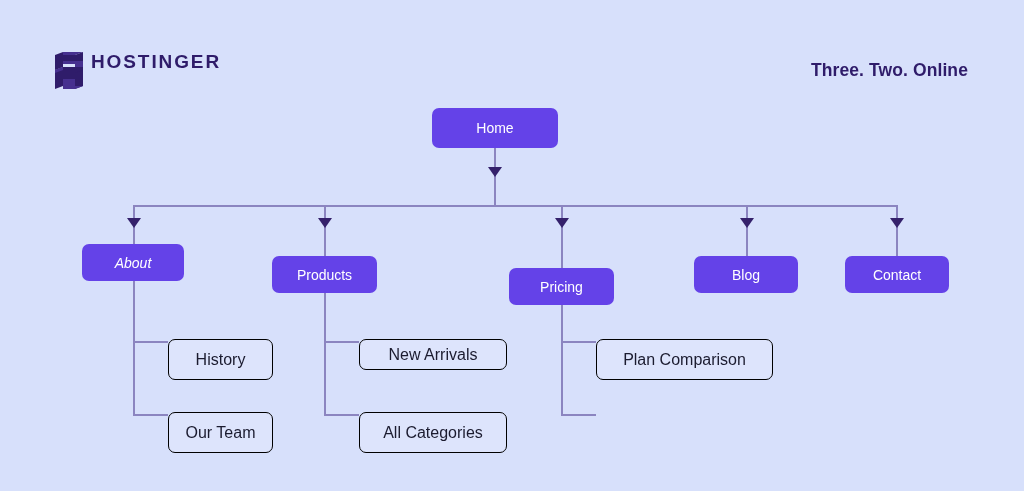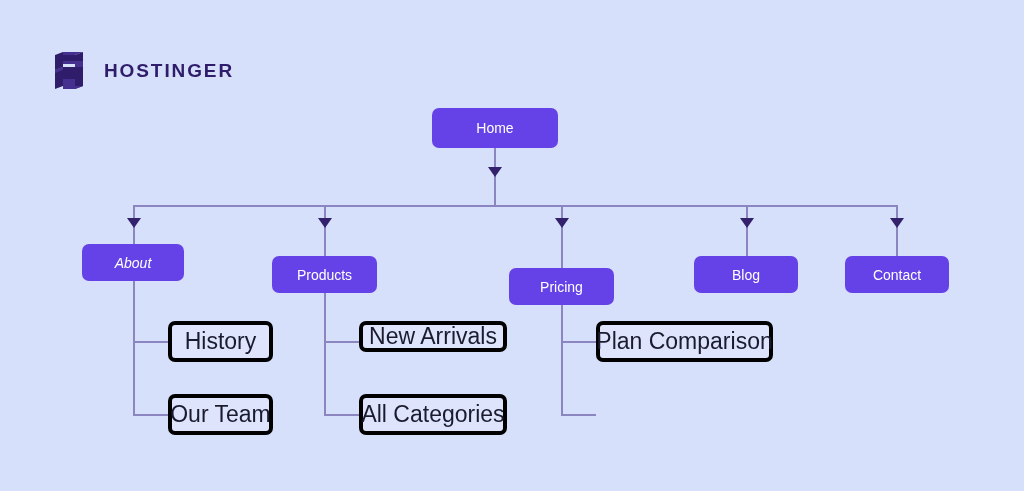--- a/index.html
+++ b/index.html
@@ -19,22 +19,20 @@
     height: 491px;
     background: #d7e0fb;
   }
 
   
   .brand {
     position: absolute;
     left: 55px;
     top: 52px;
     display: flex;
-    align-items: center;
-    gap: 13px;
   }
   .brand-mark { width: 36px; height: 37px; display: block; }
   .brand-name {
     font-size: 19px;
     font-weight: bold;
     letter-spacing: 1.9px;
     color: #2f1c6a;
     line-height: 1;
   }
   .tagline {
@@ -76,23 +74,24 @@
   }
   .node.primary {
     background: #6442e8;
     color: #ffffff;
     font-size: 14px;
     border-radius: 7px;
   }
   .node.leaf {
     background: #dde4fc;
     color: #1b1b2f;
-    font-size: 23px;
-    border: 4px solid #000000;
+    font-size: 16px;
+    border: 1px solid #000000;
     border-radius: 7px;
+    margin-top: 18px;
   }
 </style>
 </head>
 <body>
 
 <div id="stage">
 
   <div class="brand">
     <svg class="brand-mark" viewBox="0 0 36 37">
       <polygon points="0,3 8,0 8,15 0,18" fill="#2f1c6a"></polygon>
@@ -103,20 +102,21 @@
       <polygon points="0,18 8,15 28,15 28,21 8,21 8,34 0,37" fill="#2f1c6a"></polygon>
       <polygon points="8,21 20,21 20,27 8,27" fill="#2f1c6a"></polygon>
       <polygon points="8,27 20,27 20,34 8,34" fill="#46308f"></polygon>
       <polygon points="20,21 28,18 28,34 20,37" fill="#2f1c6a"></polygon>
       <polygon points="8,34 20,34 28,34 20,37 8,37" fill="#46308f"></polygon>
       <polygon points="0,18 8,15 8,18 0,21" fill="#46308f"></polygon>
     </svg>
     <span class="brand-name">HOSTINGER</span>
   </div>
 
+  <div class="tagline">Three. Two. Online</div>
 
   <div class="conn v" style="left:494px; top:148px; height:57px;"></div>
   <div class="arrow" style="left:488px; top:167px;"></div>
 
   <div class="conn h" style="left:133px; top:205px; width:764px;"></div>
 
   <div class="conn v" style="left:133px; top:205px; height:51px;"></div>
   <div class="arrow" style="left:127px; top:218px;"></div>
 
   <div class="conn v" style="left:324px; top:205px; height:51px;"></div>

